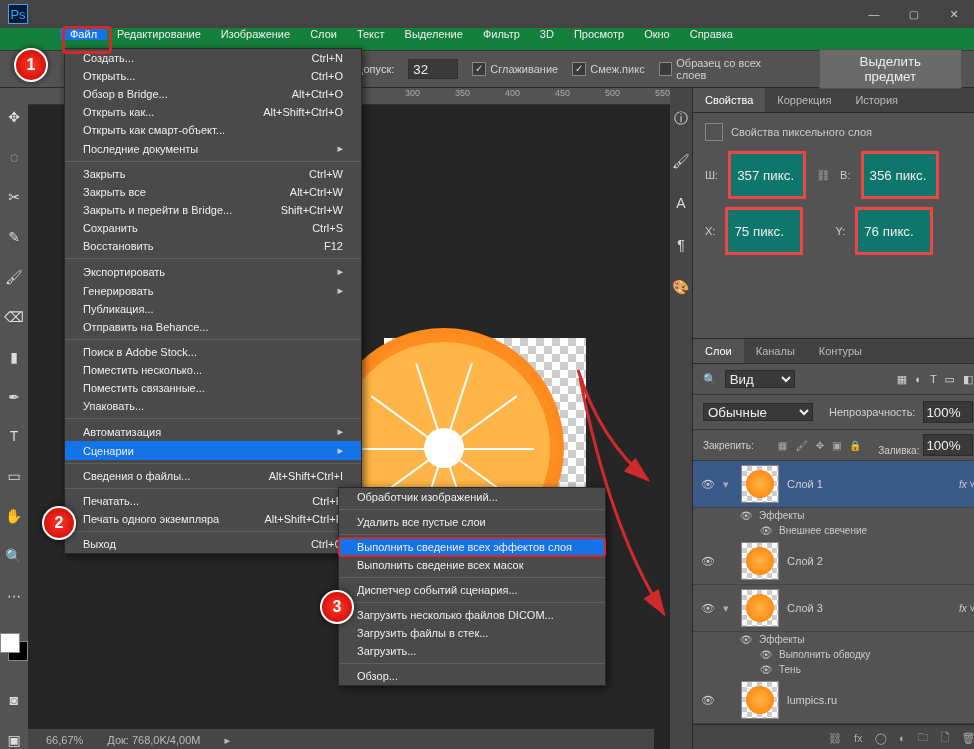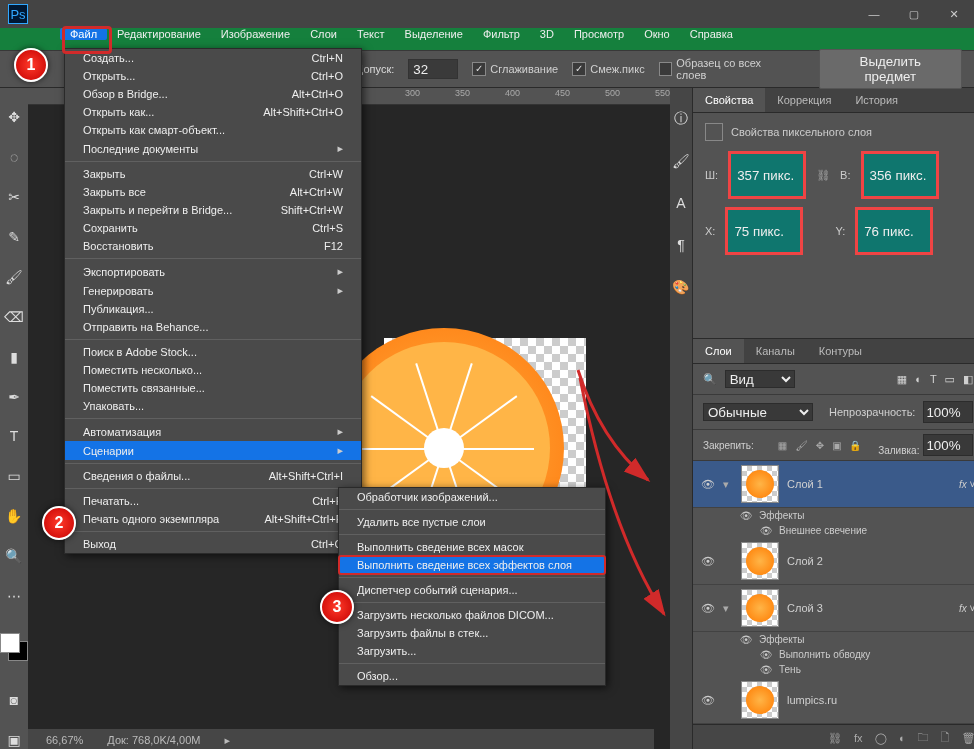--- a/index.html
+++ b/index.html
@@ -420,22 +420,22 @@
       <span>Выход</span>
       <span>Ctrl+Q</span>
     </div>
   </div>
 
 <div class="dropdown submenu" id="sub-dd">
     <div class="dd-item">Обработчик изображений...</div>
     <div class="dd-sep"></div>
     <div class="dd-item">Удалить все пустые слои</div>
     <div class="dd-sep"></div>
+    <div class="dd-item hl-red">Выполнить сведение всех эффектов слоя</div>
     <div class="dd-item">Выполнить сведение всех масок</div>
-    <div class="dd-item hl-red">Выполнить сведение всех эффектов слоя</div>
     <div class="dd-sep"></div>
     <div class="dd-item">Диспетчер событий сценария...</div>
     <div class="dd-sep"></div>
     <div class="dd-item">Загрузить несколько файлов DICOM...</div>
     <div class="dd-item">Загрузить файлы в стек...</div>
     <div class="dd-item">Загрузить...</div>
     <div class="dd-sep"></div>
     <div class="dd-item">Обзор...</div>
   </div>
 

